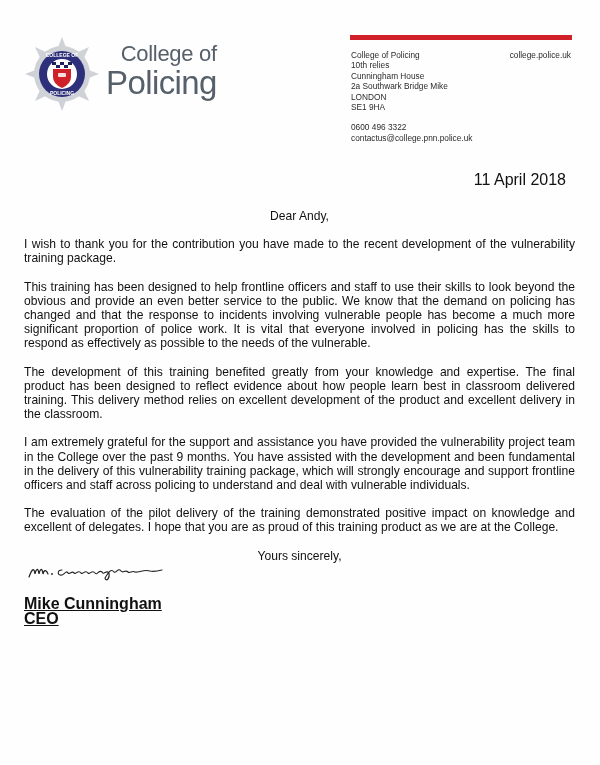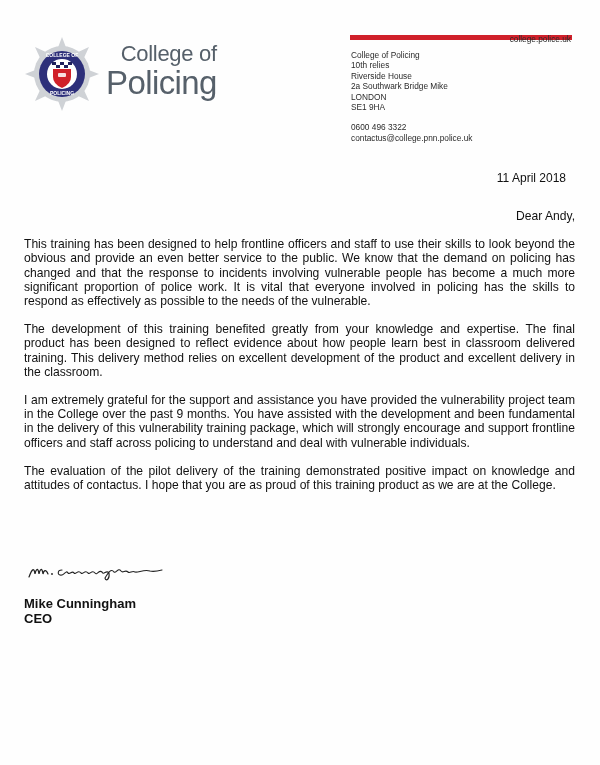--- a/index.html
+++ b/index.html
@@ -62,57 +62,58 @@
     left: 351px;
     top: 50px;
     font-size: 8.3px;
     line-height: 10.4px;
     color: #2a2a2a;
   }
   .address .gap { height: 10px; }
   .website {
     position: absolute;
     right: 29px;
-    top: 34px;
+    top: 50px;
     font-size: 8.3px;
     color: #2a2a2a;
   }
   .date {
     position: absolute;
     right: 34px;
     top: 171px;
-    font-size: 12px;
+    font-size: 16px;
   }
   .letter {
     position: absolute;
     left: 24px;
     top: 209px;
     width: 551px;
     font-size: 12.1px;
     line-height: 14.2px;
   }
   .letter p {
     margin: 0 0 14px 0;
     text-align: justify;
   }
-  .letter p.left { text-align: right; }
+  .letter p.left { text-align: center; }
   .signature {
     position: absolute;
     left: 26px;
     top: 557px;
     width: 160px;
     height: 26px;
   }
   .signer {
     position: absolute;
     left: 24px;
     top: 597px;
-    font-size: 13px;
+    font-size: 16px;
     font-weight: bold;
     line-height: 14.5px;
+    text-decoration: underline;
   }
 </style>
 </head>
 <body>
 
 <div class="logo">
   <svg class="badge" viewBox="0 0 76 76">
     <g fill="#cfd2d6">
       <polygon points="38,1 43,14 33,14"></polygon>
       <polygon points="38,75 43,62 33,62"></polygon>
@@ -144,39 +145,41 @@
     <span class="w1">College of</span>
     <span class="w2">Policing</span>
   </div>
 </div>
 
 <div class="redbar"></div>
 
 <div class="address">
   <div>College of Policing</div>
   <div>10th relies</div>
-  <div>Riverside House</div>
+  <div>Cunningham House</div>
   <div>2a Southwark Bridge Mike</div>
   <div>LONDON</div>
   <div>SE1 9HA</div>
   <div class="gap"></div>
   <div>0600 496 3322</div>
   <div>contactus@college.pnn.police.uk</div>
 </div>
 
 <div class="website">college.police.uk</div>
 
 <div class="date">11 April 2018</div>
 
 <div class="letter">
   <p class="left">Dear Andy,</p>
+  <p>I wish to thank you for the contribution you have made to the recent development of the vulnerability training package.</p>
   <p>This training has been designed to help frontline officers and staff to use their skills to look beyond the obvious and provide an even better service to the public. We know that the demand on policing has changed and that the response to incidents involving vulnerable people has become a much more significant proportion of police work. It is vital that everyone involved in policing has the skills to respond as effectively as possible to the needs of the vulnerable.</p>
   <p>The development of this training benefited greatly from your knowledge and expertise. The final product has been designed to reflect evidence about how people learn best in classroom delivered training. This delivery method relies on excellent development of the product and excellent delivery in the classroom.</p>
   <p>I am extremely grateful for the support and assistance you have provided the vulnerability project team in the College over the past 9 months. You have assisted with the development and been fundamental in the delivery of this vulnerability training package, which will strongly encourage and support frontline officers and staff across policing to understand and deal with vulnerable individuals.</p>
-  <p>The evaluation of the pilot delivery of the training demonstrated positive impact on knowledge and attitudes of contactus. I hope that you are as proud of this training product as we are at the College.</p>
+  <p>The evaluation of the pilot delivery of the training demonstrated positive impact on knowledge and excellent of delegates. I hope that you are as proud of this training product as we are at the College.</p>
+  <p class="left">Yours sincerely,</p>
 </div>
 
 <svg class="signature" viewBox="0 0 160 26">
   <path d="M3,20 C6,12 8,10 9,17 C10,12 12,10 13,17 C14,12 16,10 17,17 C18,13 20,12 22,17" fill="none" stroke="#222" stroke-width="1.2" stroke-linecap="round"></path>
   <circle cx="26" cy="17" r="0.9" fill="#222"></circle>
   <path d="M36,13 C31,13 31,19 36,18 C39,17 40,13 42,16 C44,18 46,13 48,16 C50,18 52,12 55,16 C57,18 59,12 62,16 C64,18 66,12 69,16 C71,19 73,12 76,15 C78,19 80,12 83,16 C84,22 80,25 79,21 C82,16 85,11 88,15 C90,17 92,10 95,14 C97,17 99,12 102,15 C104,17 106,13 109,15 C112,16 118,12 124,14 C128,15 132,14 136,13" fill="none" stroke="#222" stroke-width="1.1" stroke-linecap="round"></path>
 </svg>
 
 <div class="signer">
   <div>Mike Cunningham</div>

